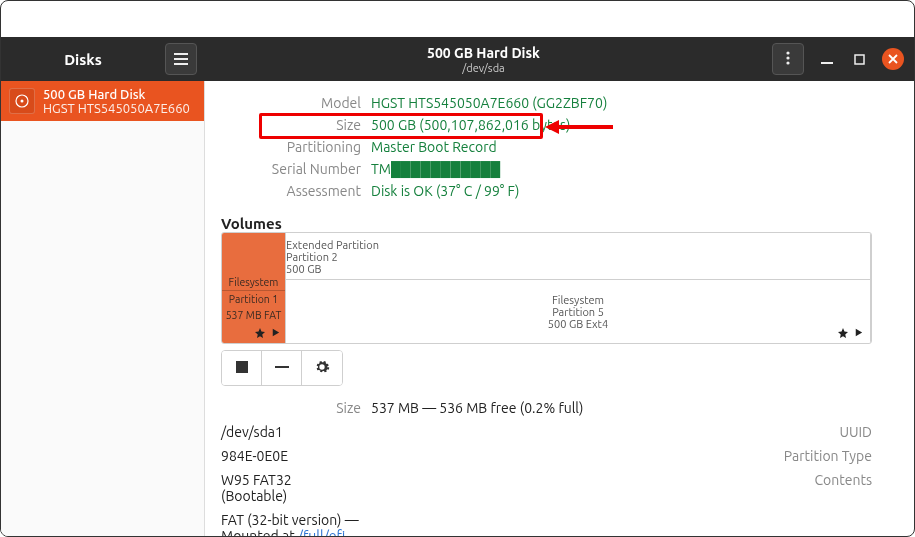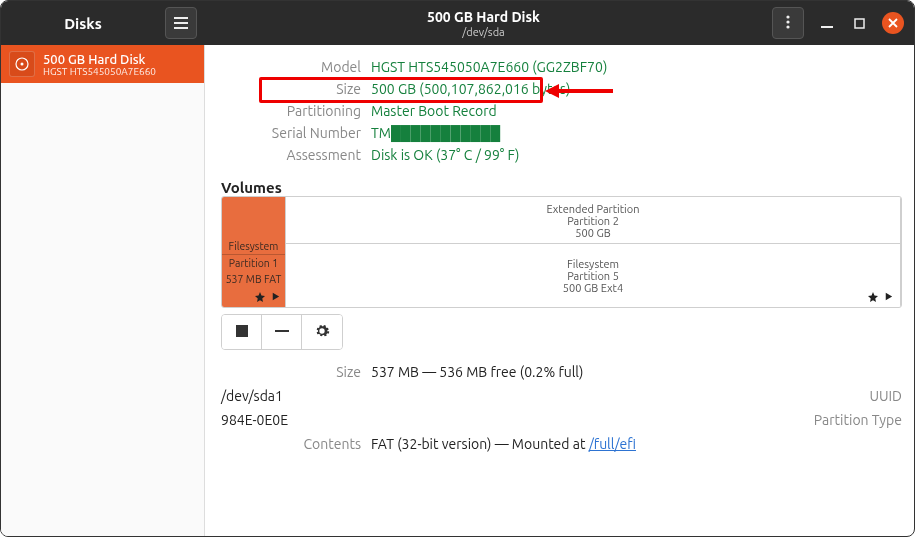--- a/index.html
+++ b/index.html
@@ -6,21 +6,21 @@
   body { background: #fff; }
   .window {
     width: 915px; height: 537px;
     border: 1px solid #333; border-radius: 8px;
     overflow: hidden; display: flex; flex-direction: column;
     background: #fff;
     position: relative;
   }
   .titlebar {
     height: 44px; background: #2b2b2b; color: #fff;
-    display: flex; align-items: center;
+    display: flex; align-items: center; margin-top: 36px;
   }
   .tb-left { width: 204px; display:flex; align-items:center; justify-content:flex-end; padding:0 8px; gap:8px;}
   .tb-left .app-title { flex:1; text-align:center; font-weight:700; font-size:15px;}
   .hamburger {
     width: 32px; height: 32px; border-radius:4px; background:#3a3a3a;
     display:flex; align-items:center; justify-content:center; cursor:pointer;
     border:1px solid #555;
   }
   .hamburger span, .vdots span { display:block; }
   .hamburger svg, .vdots svg { fill:#eee; }
@@ -43,23 +43,23 @@
   .disk-item {
     background:#e95420; color:#fff; padding:6px 8px;
     display:flex; align-items:center; gap:8px; cursor:pointer;
   }
   .disk-icon {
     width:26px; height:26px; border:1px solid #fff3; border-radius:3px;
     display:flex; align-items:center; justify-content:center; background:#d84b1a;
   }
   .disk-icon svg { fill:#fff; }
   .disk-text .l1 { font-size:13px; font-weight:500;}
-  .disk-text .l2 { font-size:10px; opacity:.9;}
-
-  .main { flex:1; padding:14px 12px 14px 16px; overflow:auto; position:relative;}
+  .disk-text .l2 { font-size:13px; opacity:.9;}
+
+  .main { flex:1; padding:14px 42px 14px 16px; overflow:auto; position:relative;}
   .info-grid { display:grid; grid-template-columns: 140px 1fr; row-gap:6px; column-gap:10px; font-size:14px; }
   .info-grid .label { text-align:right; color:#888; }
   .info-grid .value { color:#15803d; }
   .size-row-highlight {
     position:absolute;
     border:3px solid #e00; border-radius:2px;
     pointer-events:none;
   }
   .red-arrow { position:absolute; pointer-events:none; }
 
@@ -76,21 +76,21 @@
     border-right:1px solid #cfcfcf;
     cursor:pointer;
   }
   .vol-p1 .lbl { padding:2px 2px; }
   .vol-p1 .icons { display:flex; justify-content:flex-end; gap:4px; padding:4px 4px;}
   .vol-ext {
     flex:1; display:flex; flex-direction:column; border-right:1px solid #cfcfcf;
     cursor:pointer;
   }
   .vol-ext-top {
-    text-align:center; font-size:11px; color:#555; padding:6px 0 4px;
+    text-align:left; font-size:11px; color:#555; padding:6px 0 4px;
     border-bottom:1px solid #cfcfcf;
   }
   .vol-ext-bottom {
     flex:1; display:flex; flex-direction:column; justify-content:center; align-items:center;
     font-size:11px; color:#555; position:relative;
   }
   .vol-ext-bottom .icons { position:absolute; right:6px; bottom:4px; display:flex; gap:4px;}
   .vol-free {
     width:52px; text-align:center; font-size:11px; color:#555;
     display:flex; flex-direction:column; justify-content:center;
@@ -272,20 +272,21 @@
         </button>
       </div>
 
       <div class="detail-grid">
         <div class="label">Size</div>
         <div class="value">537 MB — 536 MB free (0.2% full)</div>
         <div class="value">/dev/sda1</div>
         <div class="label">UUID</div>
         <div class="value">984E-0E0E</div>
         <div class="label">Partition Type</div>
+        <div class="value">W95 FAT32 (Bootable)</div>
         <div class="label">Contents</div>
         <div class="value">
           <span>FAT (32-bit version) — Mounted at </span><a>/full/efi</a>
         </div>
       </div>
 
     </div>
   </div>
 </div>
 

